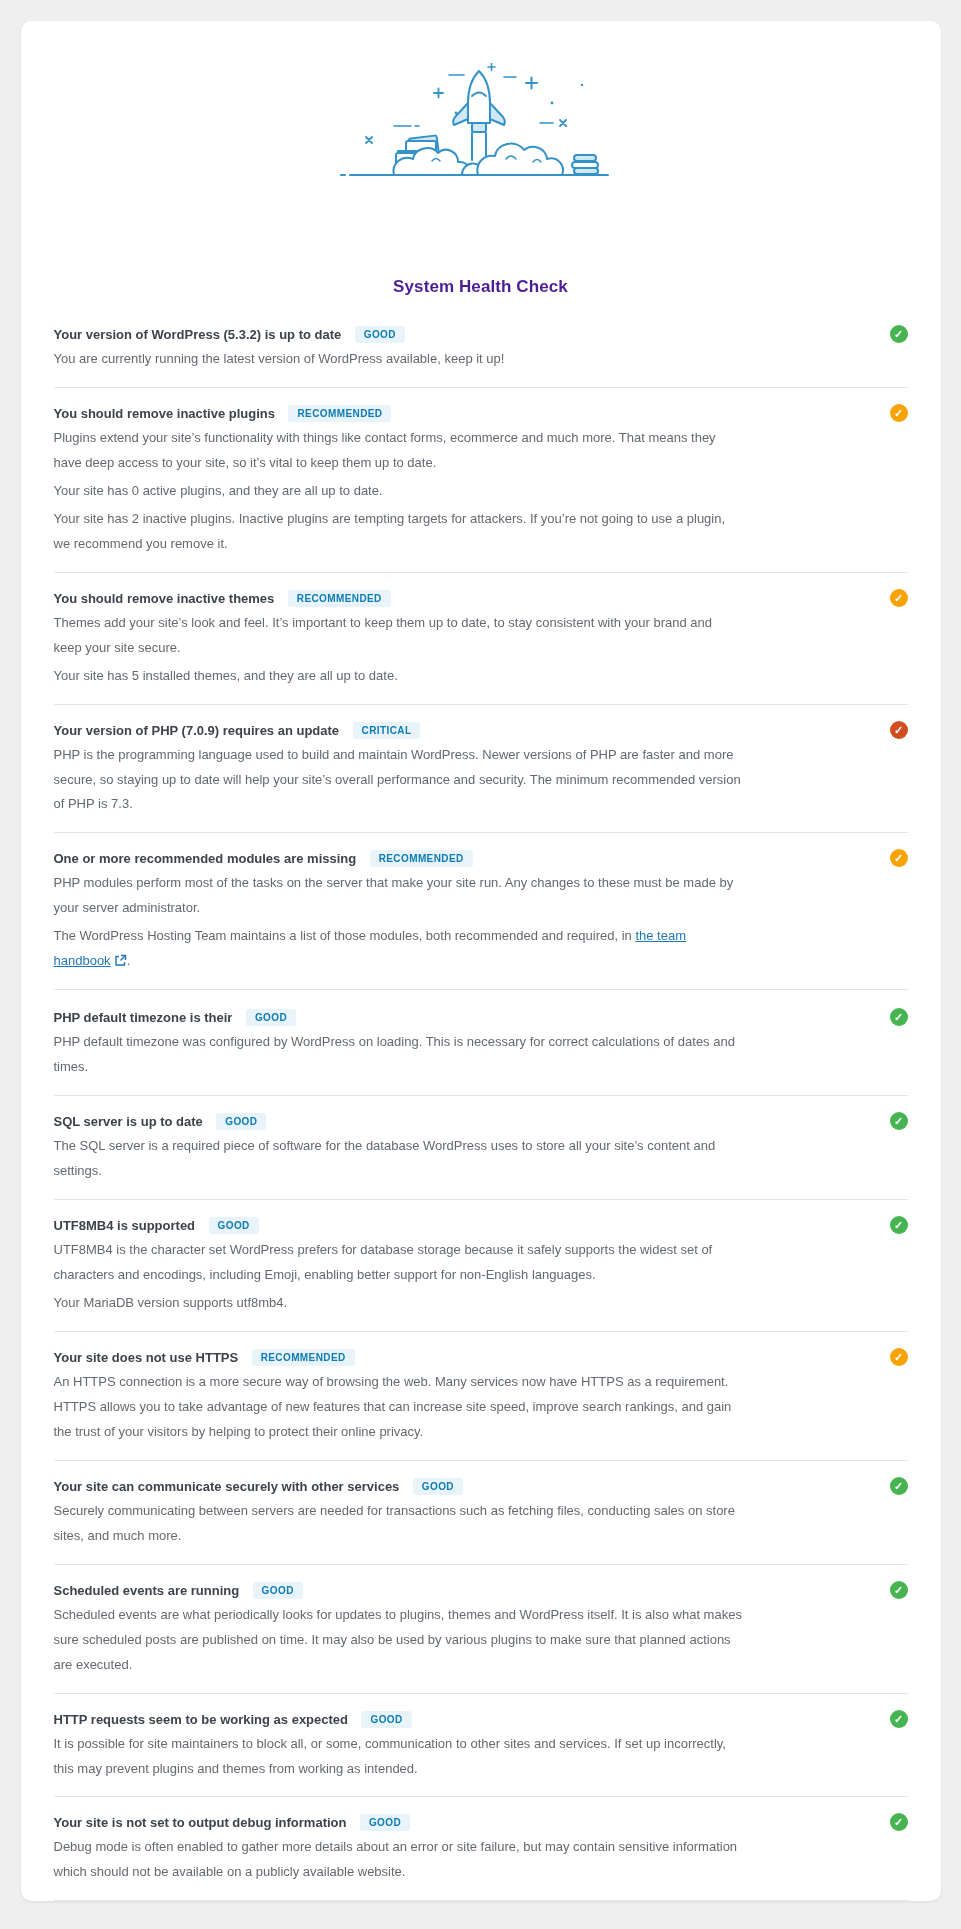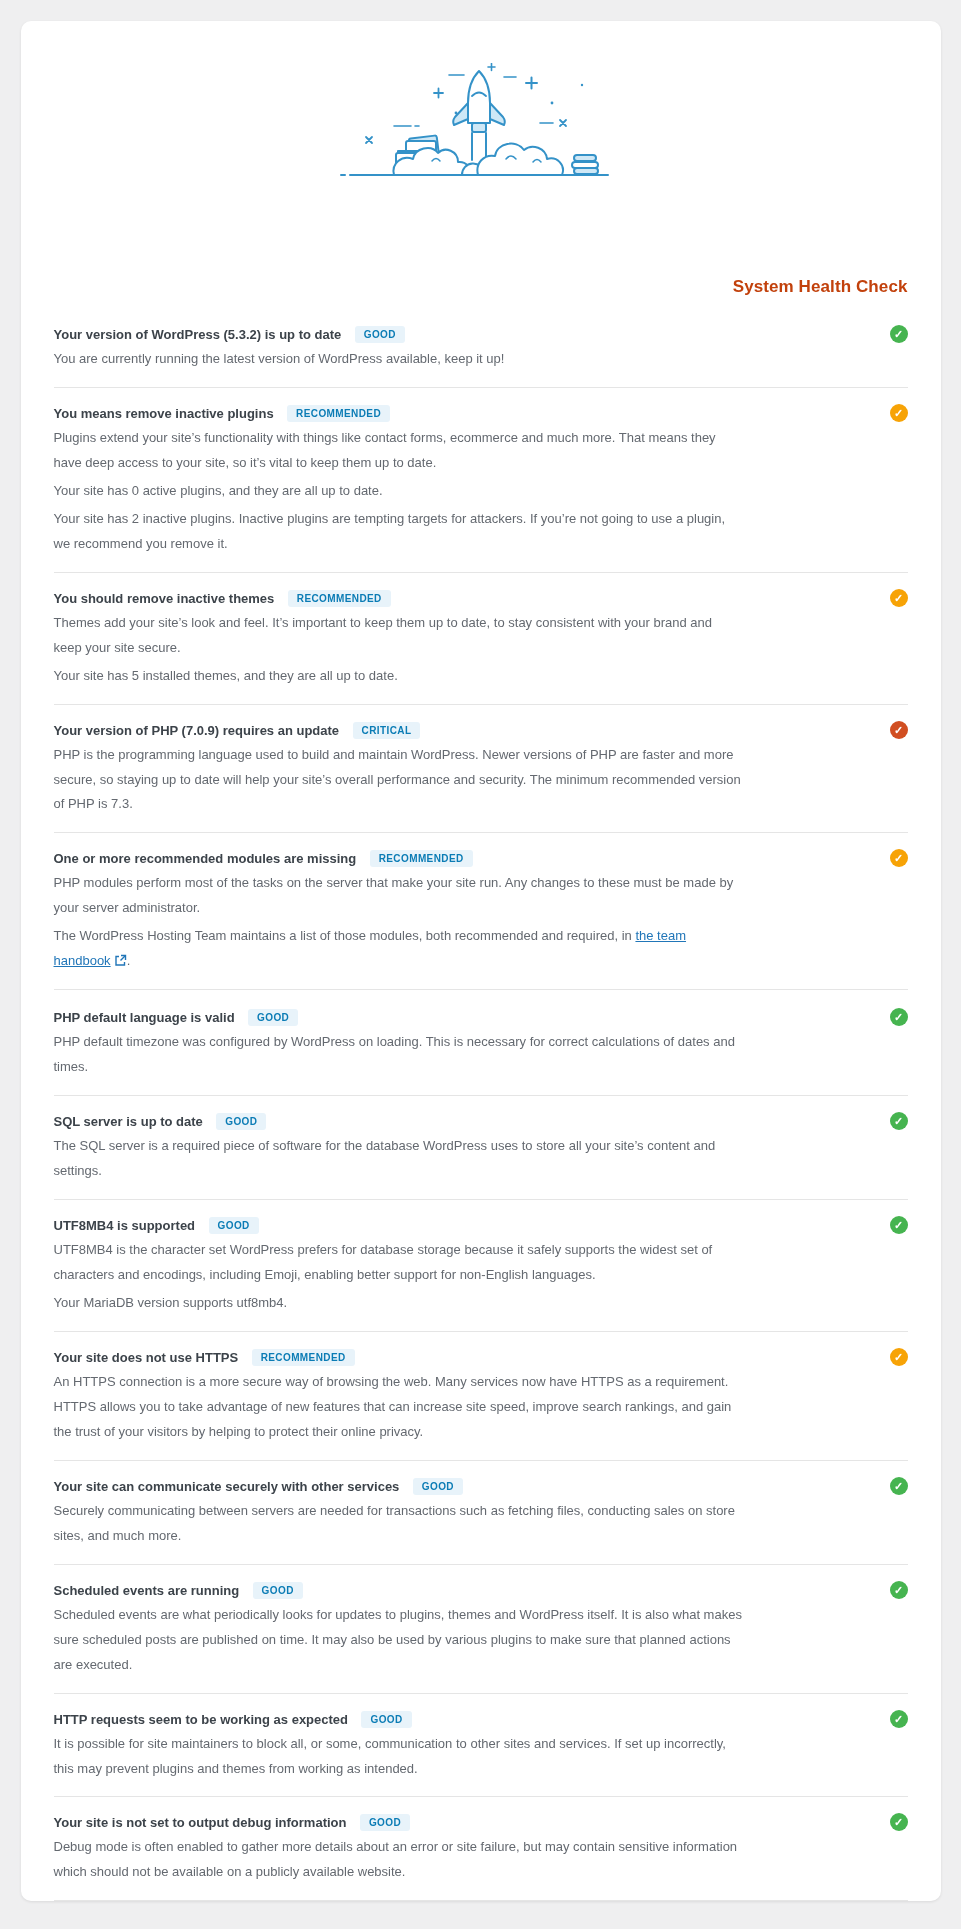--- a/index.html
+++ b/index.html
@@ -19,24 +19,24 @@
     box-shadow: 0 1px 3px rgba(0,0,0,0.09);
     padding: 40px 33px 0;
   }
   .illustration {
     text-align: center;
     margin: 2px 0 0;
   }
   .illustration svg { display: inline-block; }
   h1.page-title {
     margin: 88px 0 12px;
-    text-align: right;
+    text-align: center;
     font-size: 17px;
     font-weight: 600;
-    color: #c2410c;
+    color: #4c1d95;
     letter-spacing: 0.1px;
   }
   .list { }
   .item {
     padding: 16px 0 15px;
     border-bottom: 1px solid #e5e5e5;
   }
   .item.extra-gap { margin-bottom: 2px; }
   .item-head {
     display: flex;
@@ -160,21 +160,21 @@
       <span class="status-icon" style="background: rgb(70, 180, 80);">✓</span>
     </div>
     <div class="item-body">
           <p>You are currently running the latest version of WordPress available, keep it up!</p>
         </div>
   </div>
 
   <div class="item">
     <div class="item-head">
       <div class="item-head-left">
-        <h3 class="item-title">You means remove inactive plugins</h3>
+        <h3 class="item-title">You should remove inactive plugins</h3>
         <span class="badge">RECOMMENDED</span>
       </div>
       <span class="status-icon" style="background: rgb(247, 163, 6);">✓</span>
     </div>
     <div class="item-body">
           <p>Plugins extend your site’s functionality with things like contact forms, ecommerce and much more. That means they have deep access to your site, so it’s vital to keep them up to date.</p>
           <p>Your site has 0 active plugins, and they are all up to date.</p>
           <p>Your site has 2 inactive plugins. Inactive plugins are tempting targets for attackers. If you’re not going to use a plugin, we recommend you remove it.</p>
         </div>
   </div>
@@ -220,21 +220,21 @@
                 <path d="M5 2.5 H2 V11 H10.5 V8"></path>
                 <path d="M7 1.5 h4.5 v4.5"></path>
                 <path d="M11.2 1.8 L6.5 6.5"></path>
               </svg></a>.</p>
         </div>
   </div>
 
   <div class="item">
     <div class="item-head">
       <div class="item-head-left">
-        <h3 class="item-title">PHP default language is valid</h3>
+        <h3 class="item-title">PHP default timezone is their</h3>
         <span class="badge">GOOD</span>
       </div>
       <span class="status-icon" style="background: rgb(70, 180, 80);">✓</span>
     </div>
     <div class="item-body">
           <p>PHP default timezone was configured by WordPress on loading. This is necessary for correct calculations of dates and times.</p>
         </div>
   </div>
 
   <div class="item">

